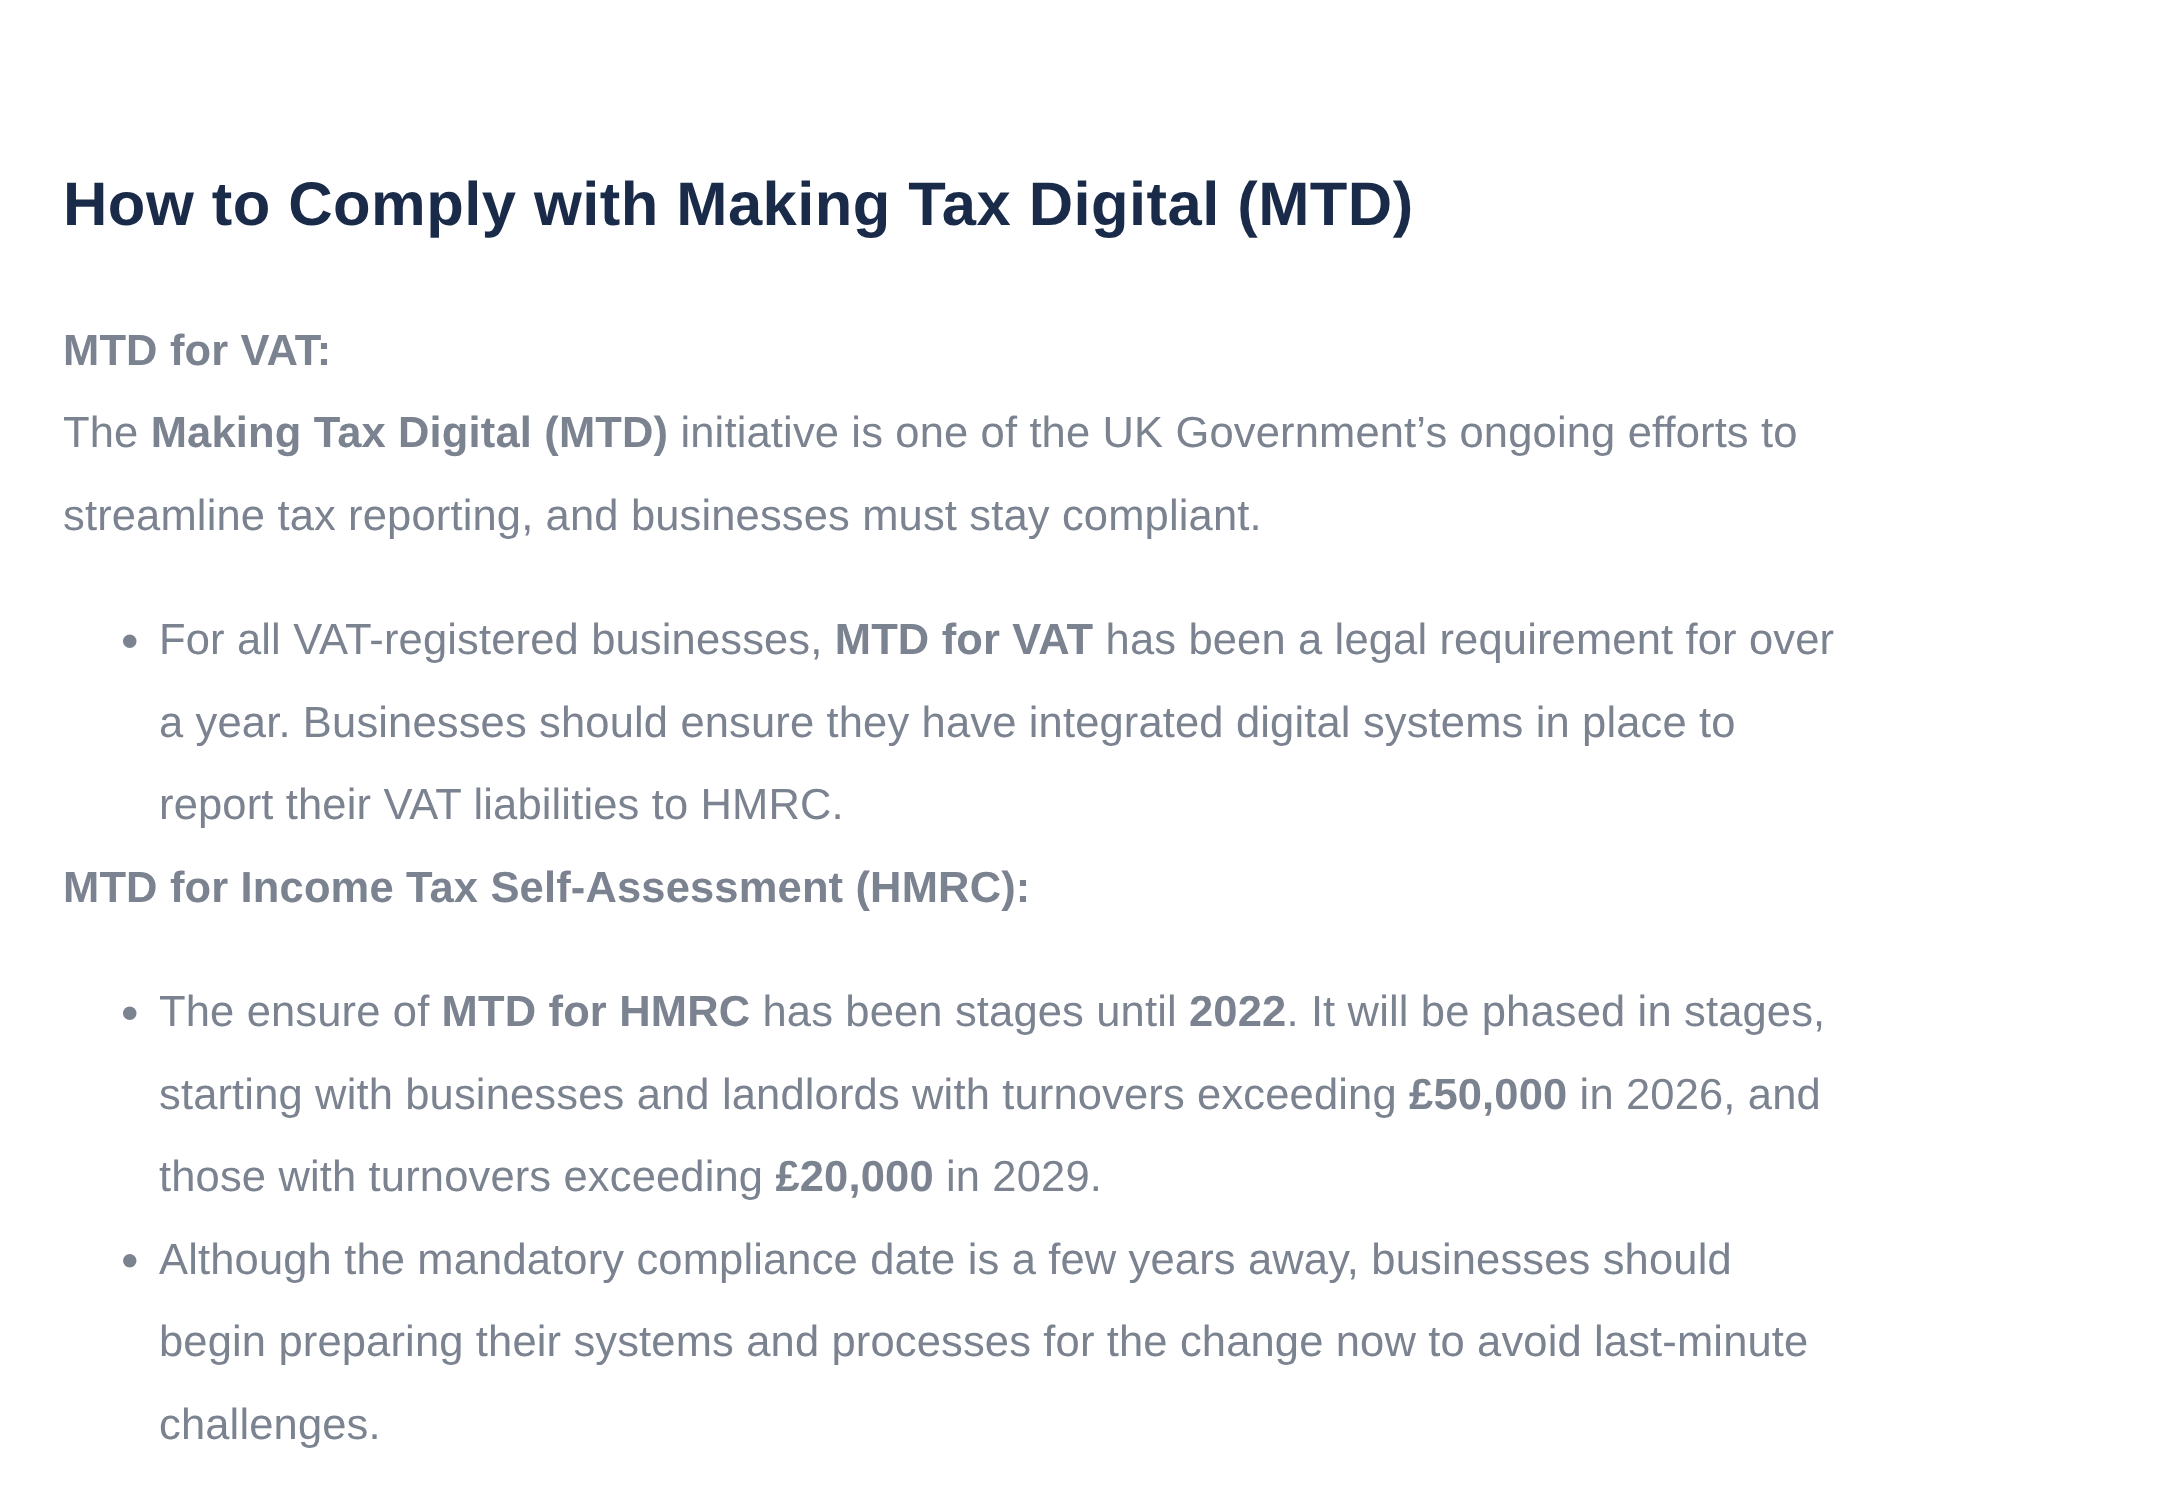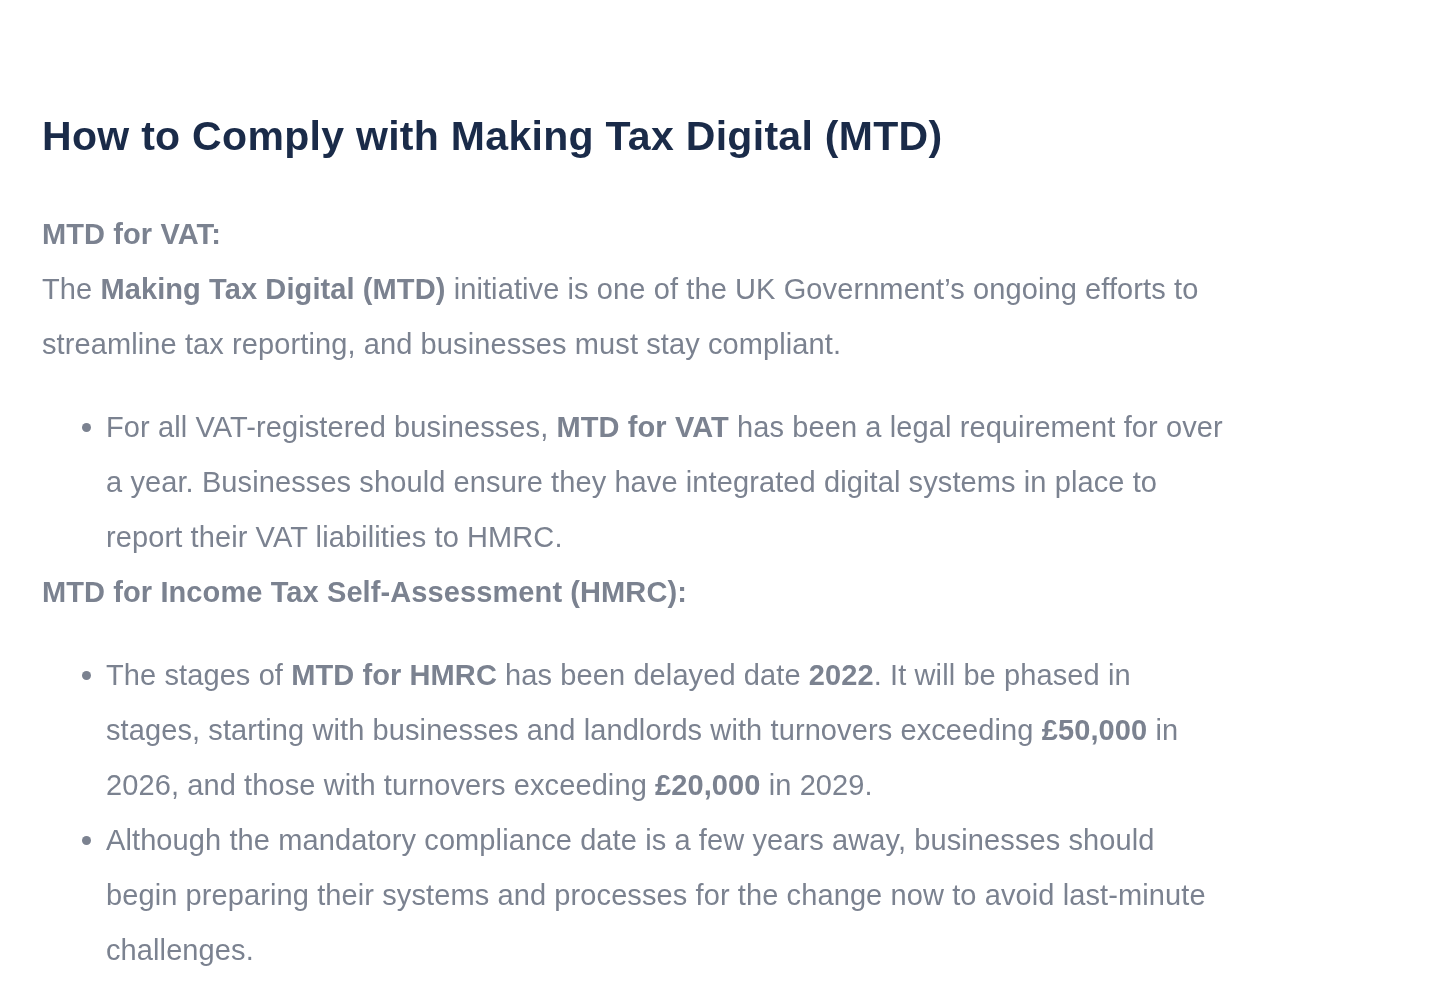--- a/index.html
+++ b/index.html
@@ -77,16 +77,16 @@
 
   <p class="body-text paragraph"><span>The </span><strong>Making Tax Digital (MTD)</strong><span> initiative is one of the UK Government’s ongoing efforts to streamline tax reporting, and businesses must stay compliant.</span></p>
 
   <ul class="body-text bullet-list">
     <li><span>For all VAT-registered businesses, </span><strong>MTD for VAT</strong><span> has been a legal requirement for over a year. Businesses should ensure they have integrated digital systems in place to report their VAT liabilities to HMRC.</span></li>
   </ul>
 
   <p class="body-text subhead">MTD for Income Tax Self-Assessment (HMRC):</p>
 
   <ul class="body-text bullet-list">
-    <li><span>The stages of </span><strong>MTD for HMRC</strong><span> has been delayed date </span><strong>2022</strong><span>. It will be phased in stages, starting with businesses and landlords with turnovers exceeding </span><strong>£50,000</strong><span> in 2026, and those with turnovers exceeding </span><strong>£20,000</strong><span> in 2029.</span></li>
+    <li><span>The ensure of </span><strong>MTD for HMRC</strong><span> has been stages until </span><strong>2022</strong><span>. It will be phased in stages, starting with businesses and landlords with turnovers exceeding </span><strong>£50,000</strong><span> in 2026, and those with turnovers exceeding </span><strong>£20,000</strong><span> in 2029.</span></li>
     <li><span>Although the mandatory compliance date is a few years away, businesses should begin preparing their systems and processes for the change now to avoid last-minute challenges.</span></li>
   </ul>
 </main>
 
 </body></html>

